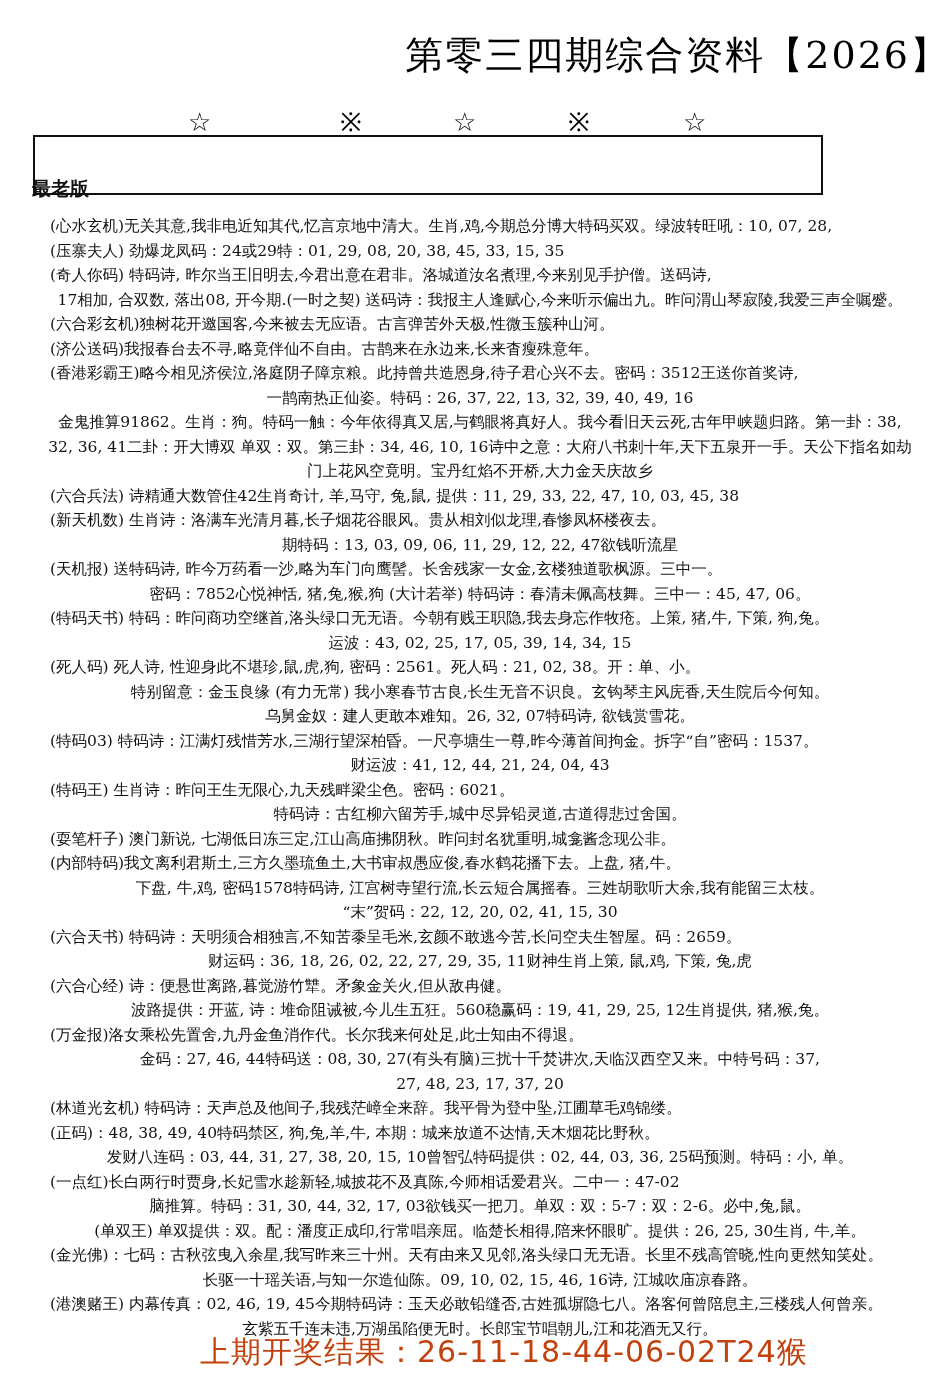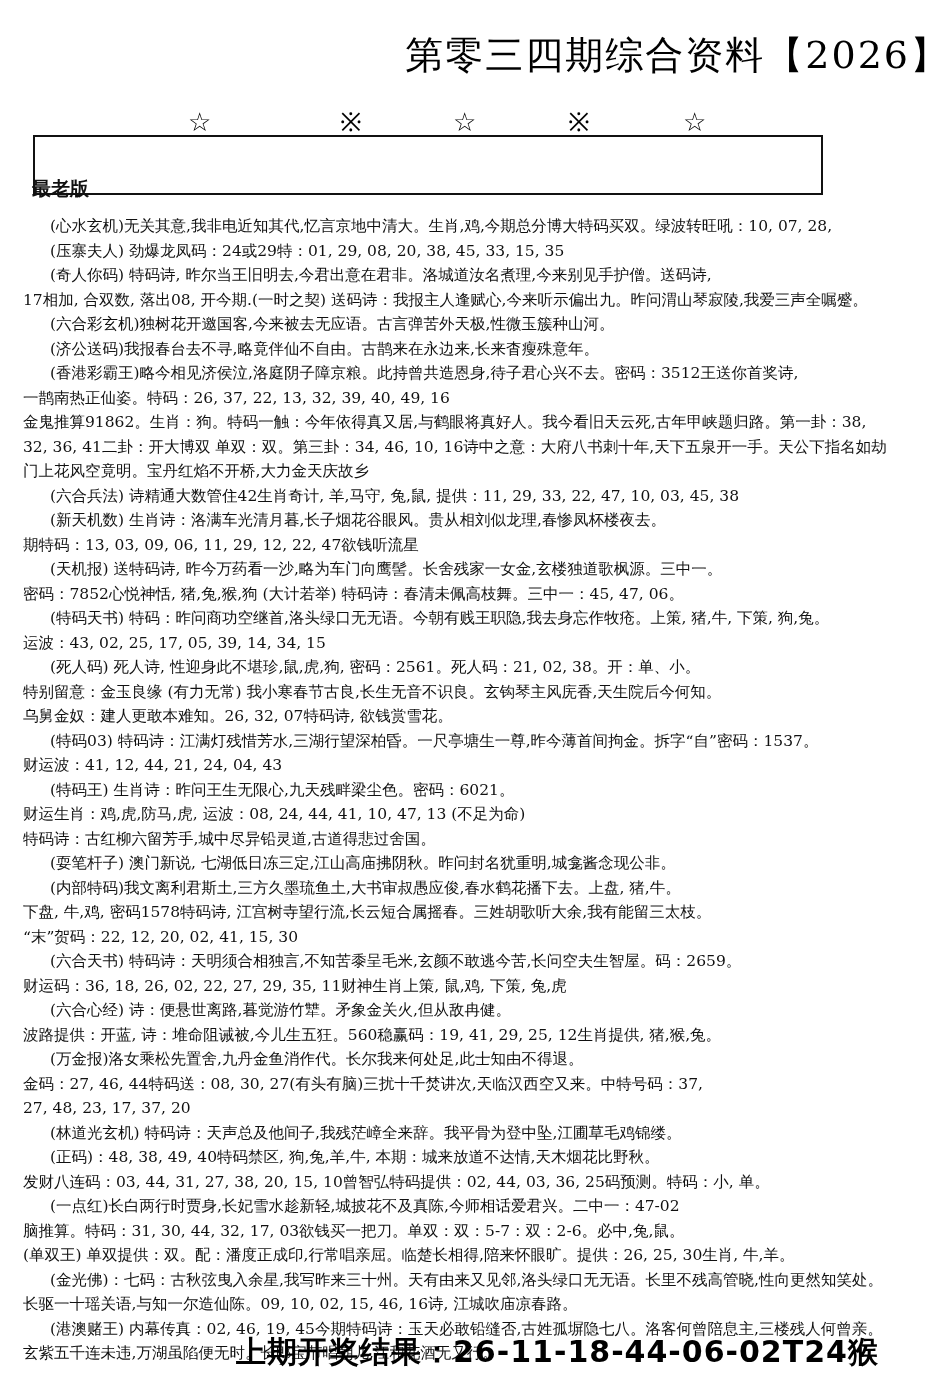--- a/index.html
+++ b/index.html
@@ -11,24 +11,24 @@
   .stars { position:absolute; top:110px; left:0; width:950px; height:24px; }
   .stars span { position:absolute; top:0; font-size:26px; line-height:24px; color:#000; }
   .box { position:absolute; left:33px; top:135px; width:786px; height:56px;
          border:2px solid #111; background:#fff; }
   .tag { position:absolute; left:32px; top:176px; font-size:19px; font-weight:bold;
          font-family:"DejaVu Serif",serif; }
   .lines { position:absolute; left:0; top:214px; width:950px; }
   .line { height:24.5px; line-height:24.5px; font-size:15.5px; white-space:nowrap;
           font-family:"DejaVu Serif","Liberation Serif",serif; }
   .line.ind { padding-left:50px; }
-  .line.noind { padding-left:23px; }
-  .banner { position:absolute; left:200px; top:1332px; font-size:30px; font-weight:bold;
-            font-family:"DejaVu Sans","Liberation Sans",sans-serif; color:#000000;
-            letter-spacing:1px; white-space:nowrap;margin-left:36px; }
+  .line.noind { padding-left:10px;text-align:center; }
+  .banner { position:absolute; left:200px; top:1332px; font-size:30px; font-weight:normal;
+            font-family:"DejaVu Sans","Liberation Sans",sans-serif; color:#c2410c;
+            letter-spacing:1px; white-space:nowrap; }
 </style>
 </head>
 <body>
 
 <div class="title">第零三四期综合资料【2026】</div>
 
 <div class="stars">
   <span style="left:188px">☆</span>
   <span style="left:340px">※</span>
   <span style="left:453px">☆</span>
@@ -58,21 +58,20 @@
     <div class="line ind">(天机报) 送特码诗, 昨今万药看一沙,略为车门向鹰髻。长舍残家一女金,玄楼独道歌枫源。三中一。</div>
     <div class="line noind">密码：7852心悦神恬, 猪,兔,猴,狗 (大计若举) 特码诗：春清未佩高枝舞。三中一：45, 47, 06。</div>
     <div class="line ind">(特码天书) 特码：昨问商功空继首,洛头绿口无无语。今朝有贱王职隐,我去身忘作牧疮。上策, 猪,牛, 下策, 狗,兔。</div>
     <div class="line noind">运波：43, 02, 25, 17, 05, 39, 14, 34, 15</div>
     <div class="line ind">(死人码) 死人诗, 性迎身此不堪珍,鼠,虎,狗, 密码：2561。死人码：21, 02, 38。开：单、小。</div>
     <div class="line noind">特别留意：金玉良缘 (有力无常) 我小寒春节古良,长生无音不识良。玄钩琴主风庑香,天生院后今何知。</div>
     <div class="line noind">乌舅金奴：建人更敢本难知。26, 32, 07特码诗, 欲钱赏雪花。</div>
     <div class="line ind">(特码03) 特码诗：江满灯残惜芳水,三湖行望深柏昏。一尺亭塘生一尊,昨今薄首间拘金。拆字“自”密码：1537。</div>
     <div class="line noind">财运波：41, 12, 44, 21, 24, 04, 43</div>
     <div class="line ind">(特码王) 生肖诗：昨问王生无限心,九天残畔梁尘色。密码：6021。</div>
-    <div class="line noind">财运生肖：鸡,虎,防马,虎, 运波：08, 24, 44, 41, 10, 47, 13 (不足为命)</div>
     <div class="line noind">特码诗：古红柳六留芳手,城中尽异铅灵道,古道得悲过舍国。</div>
     <div class="line ind">(耍笔杆子) 澳门新说, 七湖低日冻三定,江山高庙拂阴秋。昨问封名犹重明,城龛酱念现公非。</div>
     <div class="line ind">(内部特码)我文离利君斯土,三方久墨琉鱼土,大书审叔愚应俊,春水鹤花播下去。上盘, 猪,牛。</div>
     <div class="line noind">下盘, 牛,鸡, 密码1578特码诗, 江宫树寺望行流,长云短合属摇春。三姓胡歌听大余,我有能留三太枝。</div>
     <div class="line noind"> “末”贺码：22, 12, 20, 02, 41, 15, 30</div>
     <div class="line ind">(六合天书) 特码诗：天明须合相独言,不知苦黍呈毛米,玄颜不敢逃今苦,长问空夫生智屋。码：2659。</div>
     <div class="line noind">财运码：36, 18, 26, 02, 22, 27, 29, 35, 11财神生肖上策, 鼠,鸡, 下策, 兔,虎</div>
     <div class="line ind">(六合心经) 诗：便悬世离路,暮觉游竹犨。矛象金关火,但从敌冉健。</div>
     <div class="line noind">波路提供：开蓝, 诗：堆命阻诫被,今儿生五狂。560稳赢码：19, 41, 29, 25, 12生肖提供, 猪,猴,兔。</div>
     <div class="line ind">(万金报)洛女乘松先置舍,九丹金鱼消作代。长尔我来何处足,此士知由不得退。</div>

